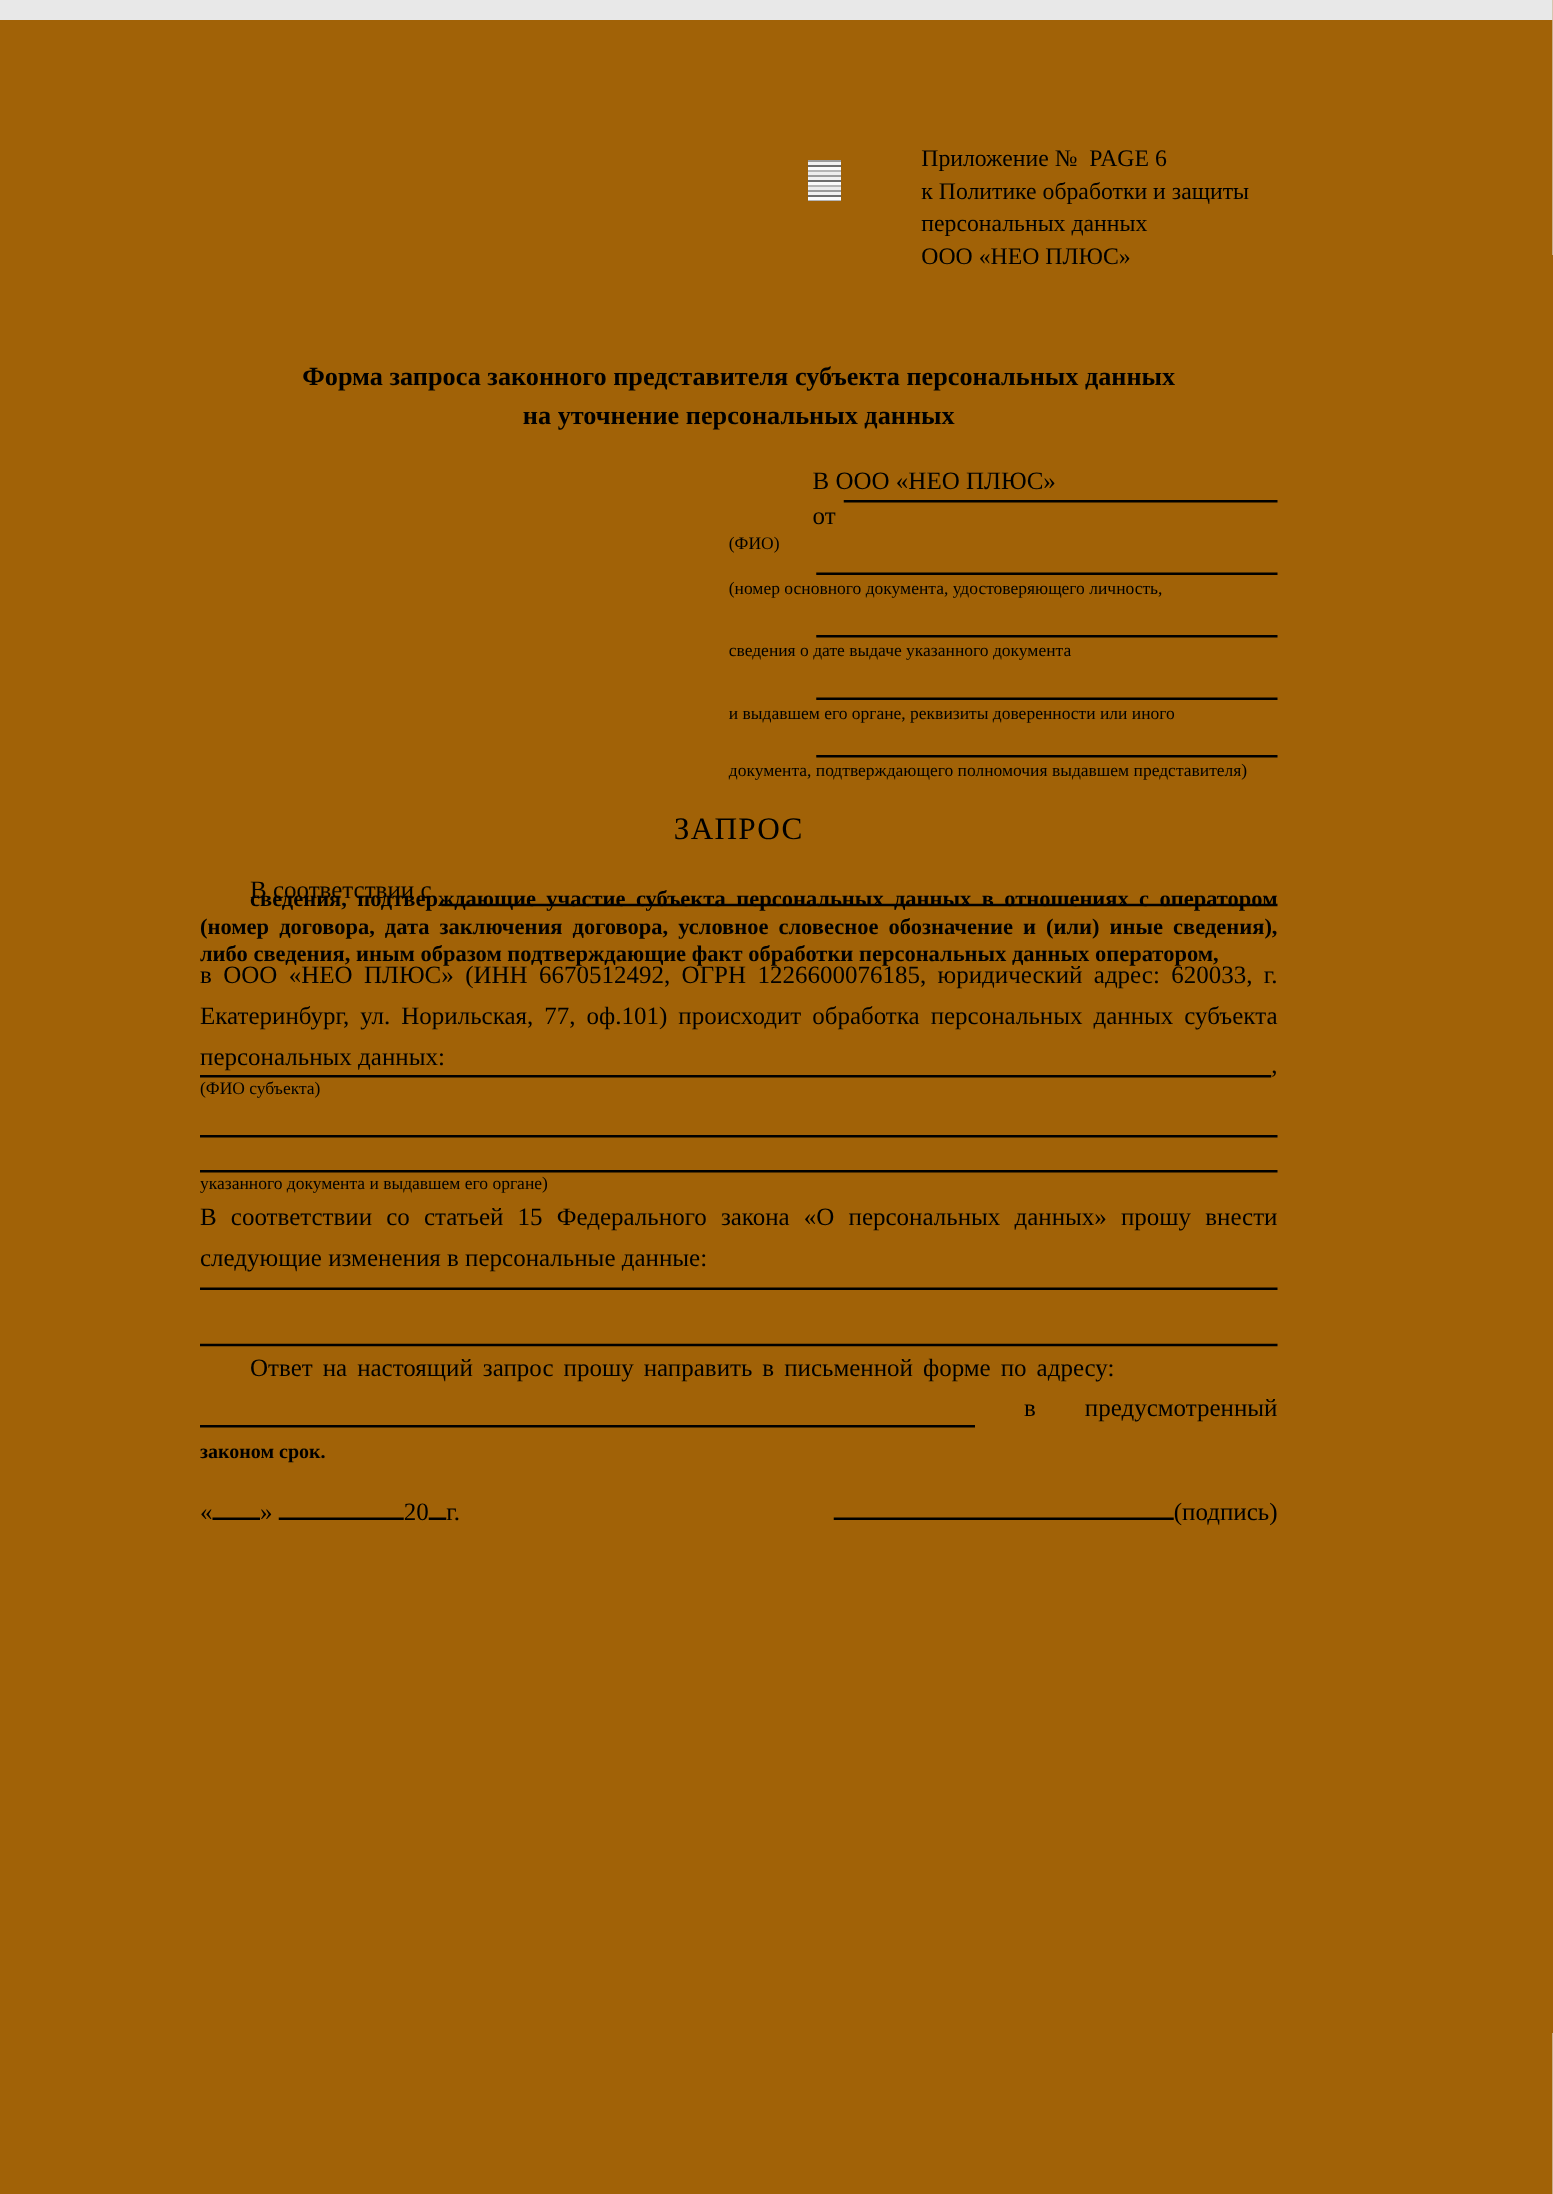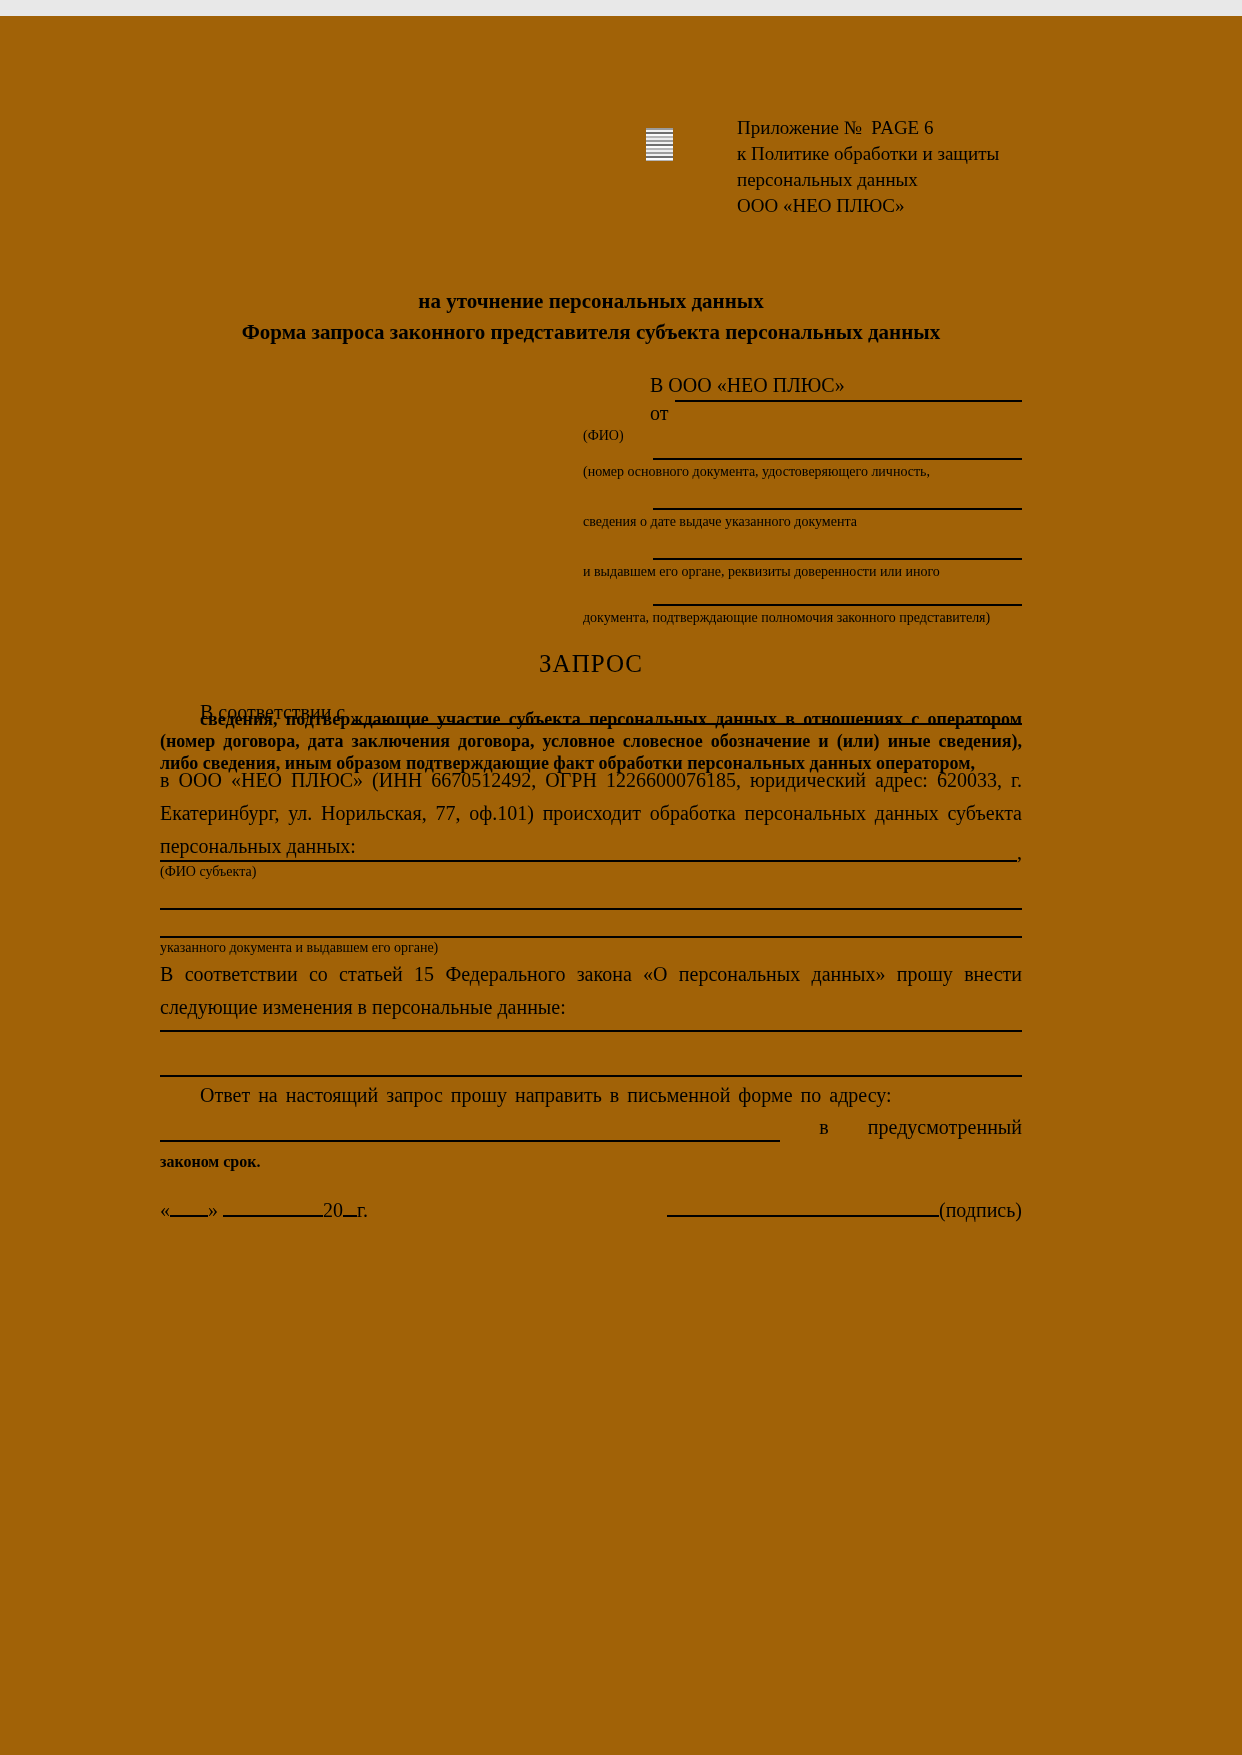--- a/index.html
+++ b/index.html
@@ -79,39 +79,39 @@
 <div class="page">
 
   <div class="obj-icon"></div>
 
   <div class="hdr"><span>Приложение №  PAGE 6</span>
 <span>к Политике обработки и защиты</span>
 <span>персональных данных</span>
 <span>ООО «НЕО ПЛЮС»</span></div>
 
   <div class="title">
+    <div>Форма запроса законного представителя субъекта персональных данных</div>
     <div>на уточнение персональных данных</div>
-    <div>Форма запроса законного представителя субъекта персональных данных</div>
   </div>
 
   <div class="addr">
     <div class="to">В ООО «НЕО ПЛЮС»</div>
     <div class="from">
       <span class="lbl">от</span>
       <span class="fill"></span>
     </div>
     <div class="cap first">(ФИО)</div>
     <div class="fline" style="height:14px"></div>
     <div class="cap">(номер основного документа, удостоверяющего личность,</div>
     <div class="fline" style="height:28px"></div>
     <div class="cap">сведения о дате выдаче указанного документа</div>
     <div class="fline" style="height:28px"></div>
     <div class="cap">и выдавшем его органе, реквизиты доверенности или иного</div>
     <div class="fline" style="height:24px"></div>
-    <div class="cap">документа, подтверждающие полномочия законного представителя)</div>
+    <div class="cap">документа, подтверждающего полномочия выдавшем представителя)</div>
   </div>
 
   <div class="zapros">ЗАПРОС</div>
 
   <div class="sootv">
     <span class="lbl">В соответствии с</span>
     <span class="fill"></span>
   </div>
 
   <div class="fineprint">сведения, подтверждающие участие субъекта персональных данных в отношениях с оператором (номер договора, дата заключения договора, условное словесное обозначение и (или) иные сведения), либо сведения, иным образом подтверждающие факт обработки персональных данных оператором,</div>

